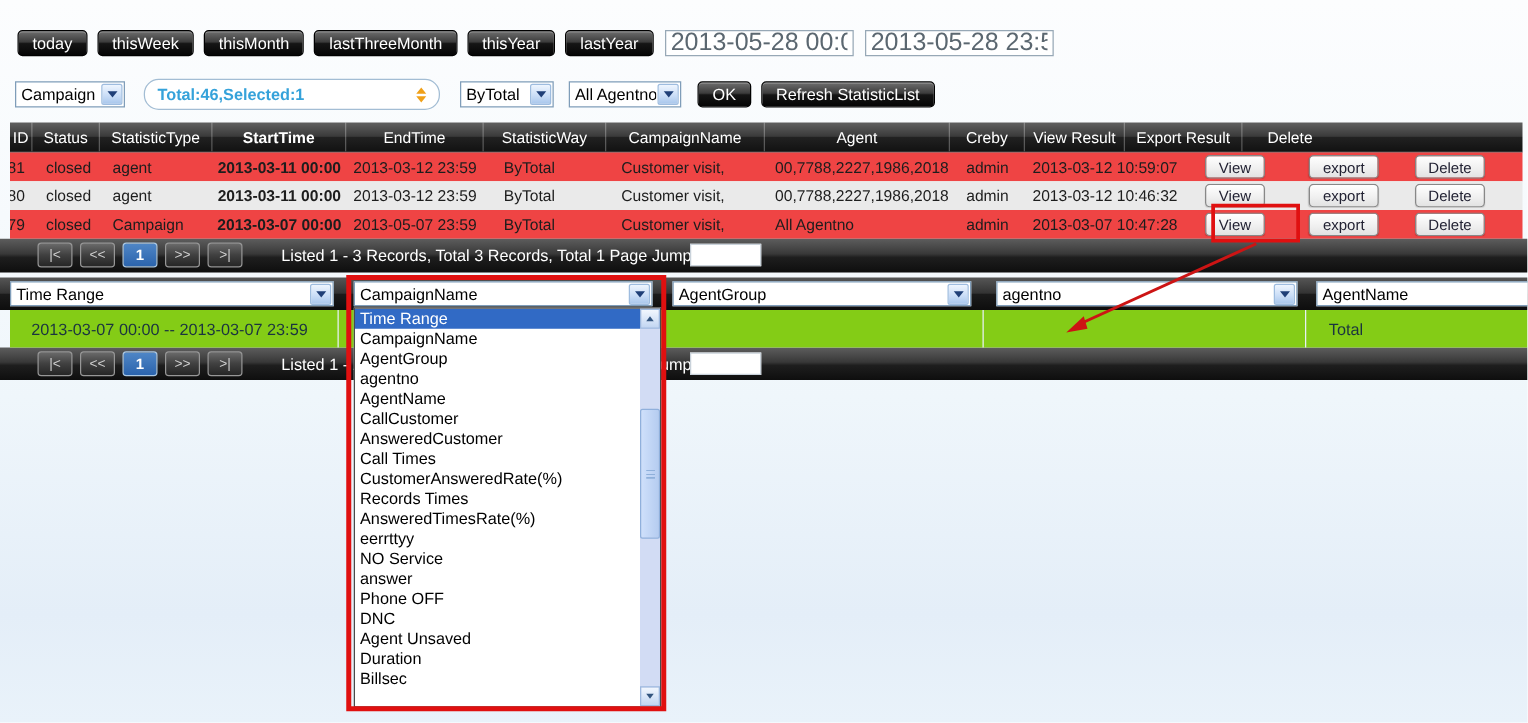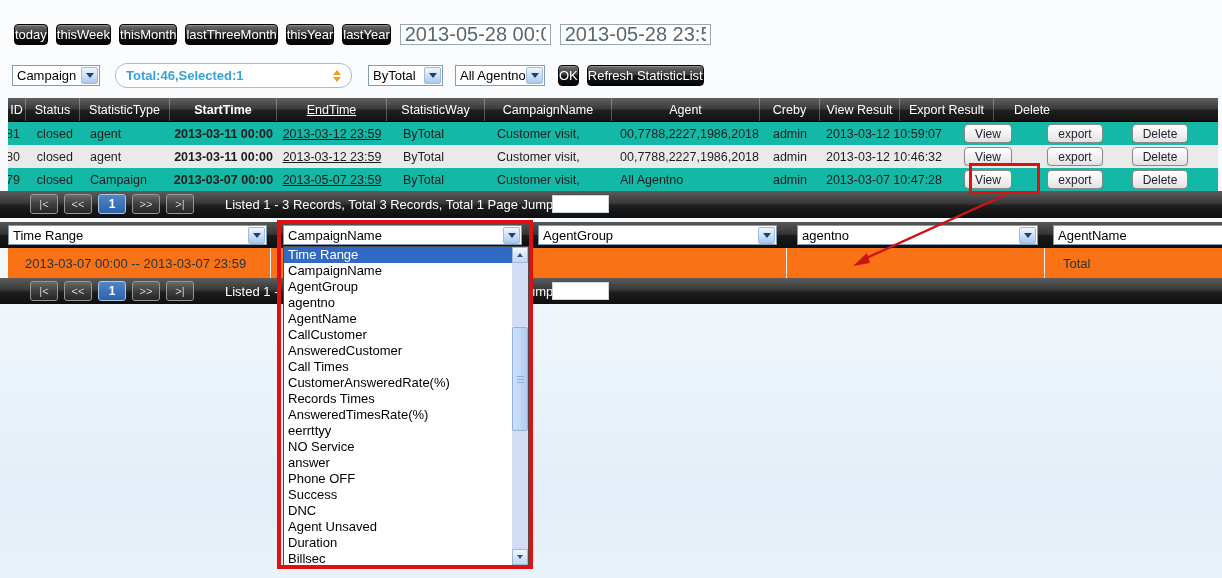--- a/index.html
+++ b/index.html
@@ -5,21 +5,21 @@
   * { box-sizing: border-box; margin: 0; padding: 0; }
   html,body { width:1222px; height:578px; }
   body {
     position: relative;
     font-family: "Liberation Sans", sans-serif;
     background: linear-gradient(180deg, #fcfdfe 0%, #f6fafd 30%, #eff6fb 55%, #e4eef8 85%, #e9f2fa 100%);
     overflow: hidden;
   }
   
   .dark-btn {
-    height: 21px; padding: 0 0;
+    height: 21px; padding: 0 11px;
     display: inline-flex; align-items: center; justify-content: center;
     background: linear-gradient(180deg, #6e6e6e, #3c3c3c 45%, #151515 52%, #050505);
     border: 1px solid #000; border-radius: 4px;
     color: #fff; font-size: 13px; white-space: nowrap;
     box-shadow: inset 0 1px 0 rgba(255,255,255,.25);
     cursor: pointer;
   }
   
   .toolbar-row1 { position:absolute; left:14px; top:24px; display:flex; align-items:center; gap:8px; }
   .qr-group { display:flex; gap:8px; }
@@ -55,28 +55,28 @@
   .spinner .dn { border-top:5px solid #f0a018; }
   
   .table1 { position:absolute; left:8px; top:98px; width:1210px; }
   .t-head {
     display:flex; height:24px; align-items:stretch;
     background:linear-gradient(180deg,#606060,#3a3a3a 48%,#212121 52%,#121212);
     color:#fff; font-size:12.5px; border-bottom:1px solid #000;
   }
   .th { display:flex; align-items:center; justify-content:center; border-right:1px solid rgba(255,255,255,.28); overflow:hidden; white-space:nowrap; }
   .th:last-child { border-right:none; }
-  .t-row { display:flex; height:23px; align-items:center; font-size:12.5px; color:#1d1d1d; background:#14b8a6; }
+  .t-row { display:flex; height:23px; align-items:center; font-size:12.5px; color:#1d1d1d; background:#ef4444; }
   .t-row:nth-child(even) { background:#eaeaea; }
   .td { overflow:hidden; white-space:nowrap; display:flex; align-items:center; }
   .c1 {width:18px;  justify-content:flex-end; padding-right:6px;}
   .c2 {width:54px;  justify-content:flex-end; padding-right:7px;}
   .c3 {width:90px;  justify-content:flex-start; padding-left:10px;}
   .c4 {width:107px; justify-content:center;font-weight:bold;}
-  .c5 {width:110px; justify-content:center;text-decoration:underline;}
+  .c5 {width:110px; justify-content:center;}
   .c6 {width:98px;  justify-content:flex-start; padding-left:16px;}
   .c7 {width:127px; justify-content:flex-start; padding-left:12px;}
   .c8 {width:148px; justify-content:flex-start; padding-left:8px;}
   .c9 {width:60px;  justify-content:center;}
   .c10{width:128px; justify-content:center;}
   .c11{width:80px;  justify-content:center;}
   .c12{width:94px;  justify-content:center;}
   .c13{width:76px;  justify-content:center;}
   .th.c1,.th.c2 { justify-content:center; padding:0; }
   .th.c3,.th.c6,.th.c7,.th.c8 { justify-content:center; padding:0; }
@@ -99,21 +99,21 @@
   }
   .pg-cur { background:linear-gradient(180deg,#4f86c6,#2b64ad); border-color:#aac8e4; color:#fff; font-weight:bold; font-size:12px; }
   .pg-info { position:absolute; left:225px; top:0; height:27px; display:flex; align-items:center; color:#fff; font-size:13px; white-space:nowrap; }
   .pg-jump { position:absolute; left:552px; top:4px; width:57px; height:18px; background:#fff; border:1px solid #c9d2da; }
   
   .sec2-head {
     position:absolute; left:0; top:222px; width:1222px; height:26px;
     background:linear-gradient(180deg,#565656,#333333 48%,#1b1b1b 52%,#0d0d0d); z-index:2;
   }
   .sec2-head .xp-select { position:absolute; top:3px; height:20px; }
-  .sec2-row { position:absolute; left:8px; top:248px; width:1214px; height:30px; background:#f97316; z-index:1; }
+  .sec2-row { position:absolute; left:8px; top:248px; width:1214px; height:30px; background:#84cc16; z-index:1; }
   .sec2-sep { position:absolute; top:0; width:1px; height:30px; background:#e8f0f5; }
   .sec2-cell { position:absolute; top:0; height:30px; display:flex; align-items:center; font-size:13px; color:#1b3440; white-space:nowrap; }
   
   .dd-list {
     position:absolute; left:283px; top:246px; width:246px; height:320px;
     background:#fff; border:1px solid #4a4a4a; z-index:5;
   }
   .dd-items { position:absolute; left:0; top:0; right:16px; bottom:0; overflow:hidden; }
   .dd-item { height:16px; line-height:16px; padding-left:4px; font-size:13px; color:#000; white-space:nowrap; cursor:pointer; }
   .dd-item:first-child { background:#316ac5; color:#fff; }
@@ -344,21 +344,20 @@
       <div class="dd-item">CallCustomer</div>
       <div class="dd-item">AnsweredCustomer</div>
       <div class="dd-item">Call Times</div>
       <div class="dd-item">CustomerAnsweredRate(%)</div>
       <div class="dd-item">Records Times</div>
       <div class="dd-item">AnsweredTimesRate(%)</div>
       <div class="dd-item">eerrttyy</div>
       <div class="dd-item">NO Service</div>
       <div class="dd-item">answer</div>
       <div class="dd-item">Phone OFF</div>
-      <div class="dd-item">Success</div>
       <div class="dd-item">DNC</div>
       <div class="dd-item">Agent Unsaved</div>
       <div class="dd-item">Duration</div>
       <div class="dd-item">Billsec</div>
     </div>
   <div class="dd-scroll">
     <div class="dd-sbtn up">
         <i></i>
       </div>
     <div class="dd-thumb"></div>

